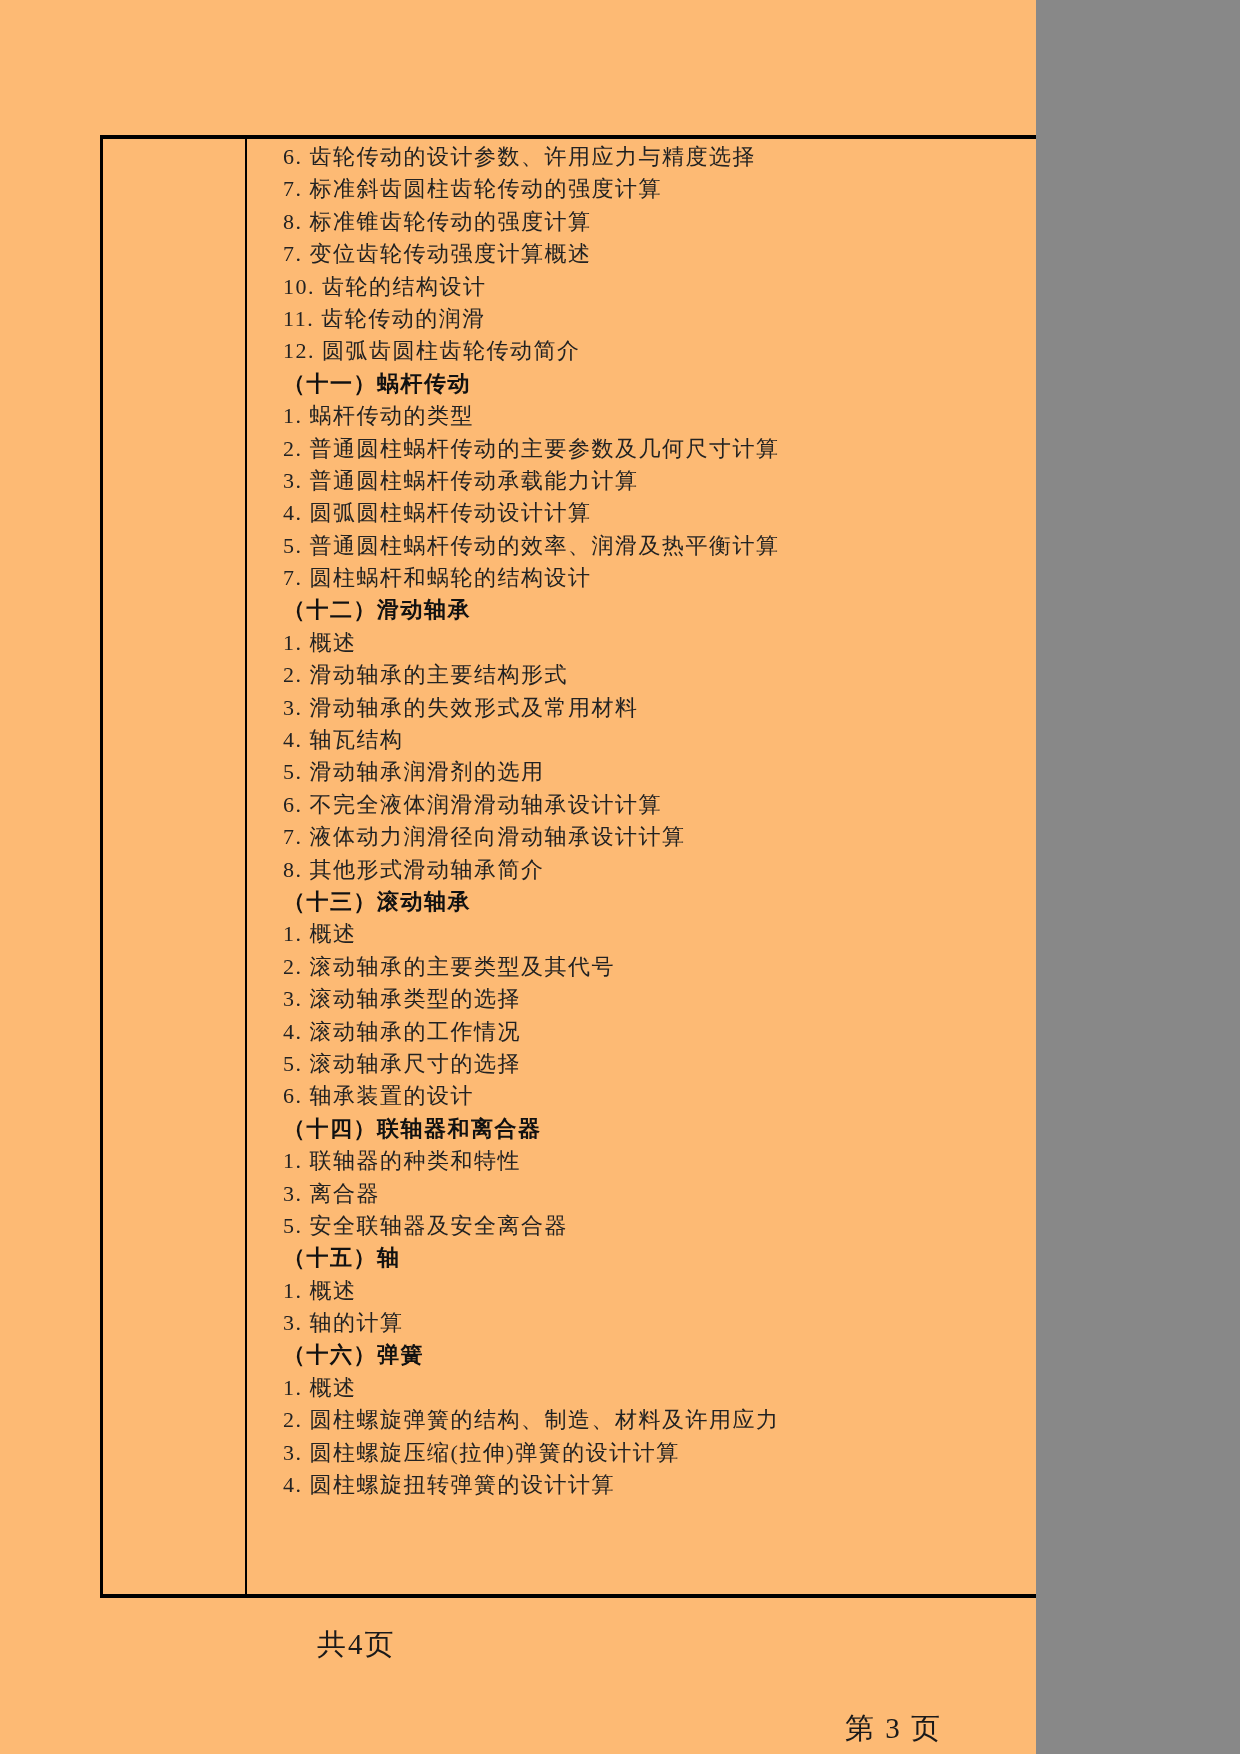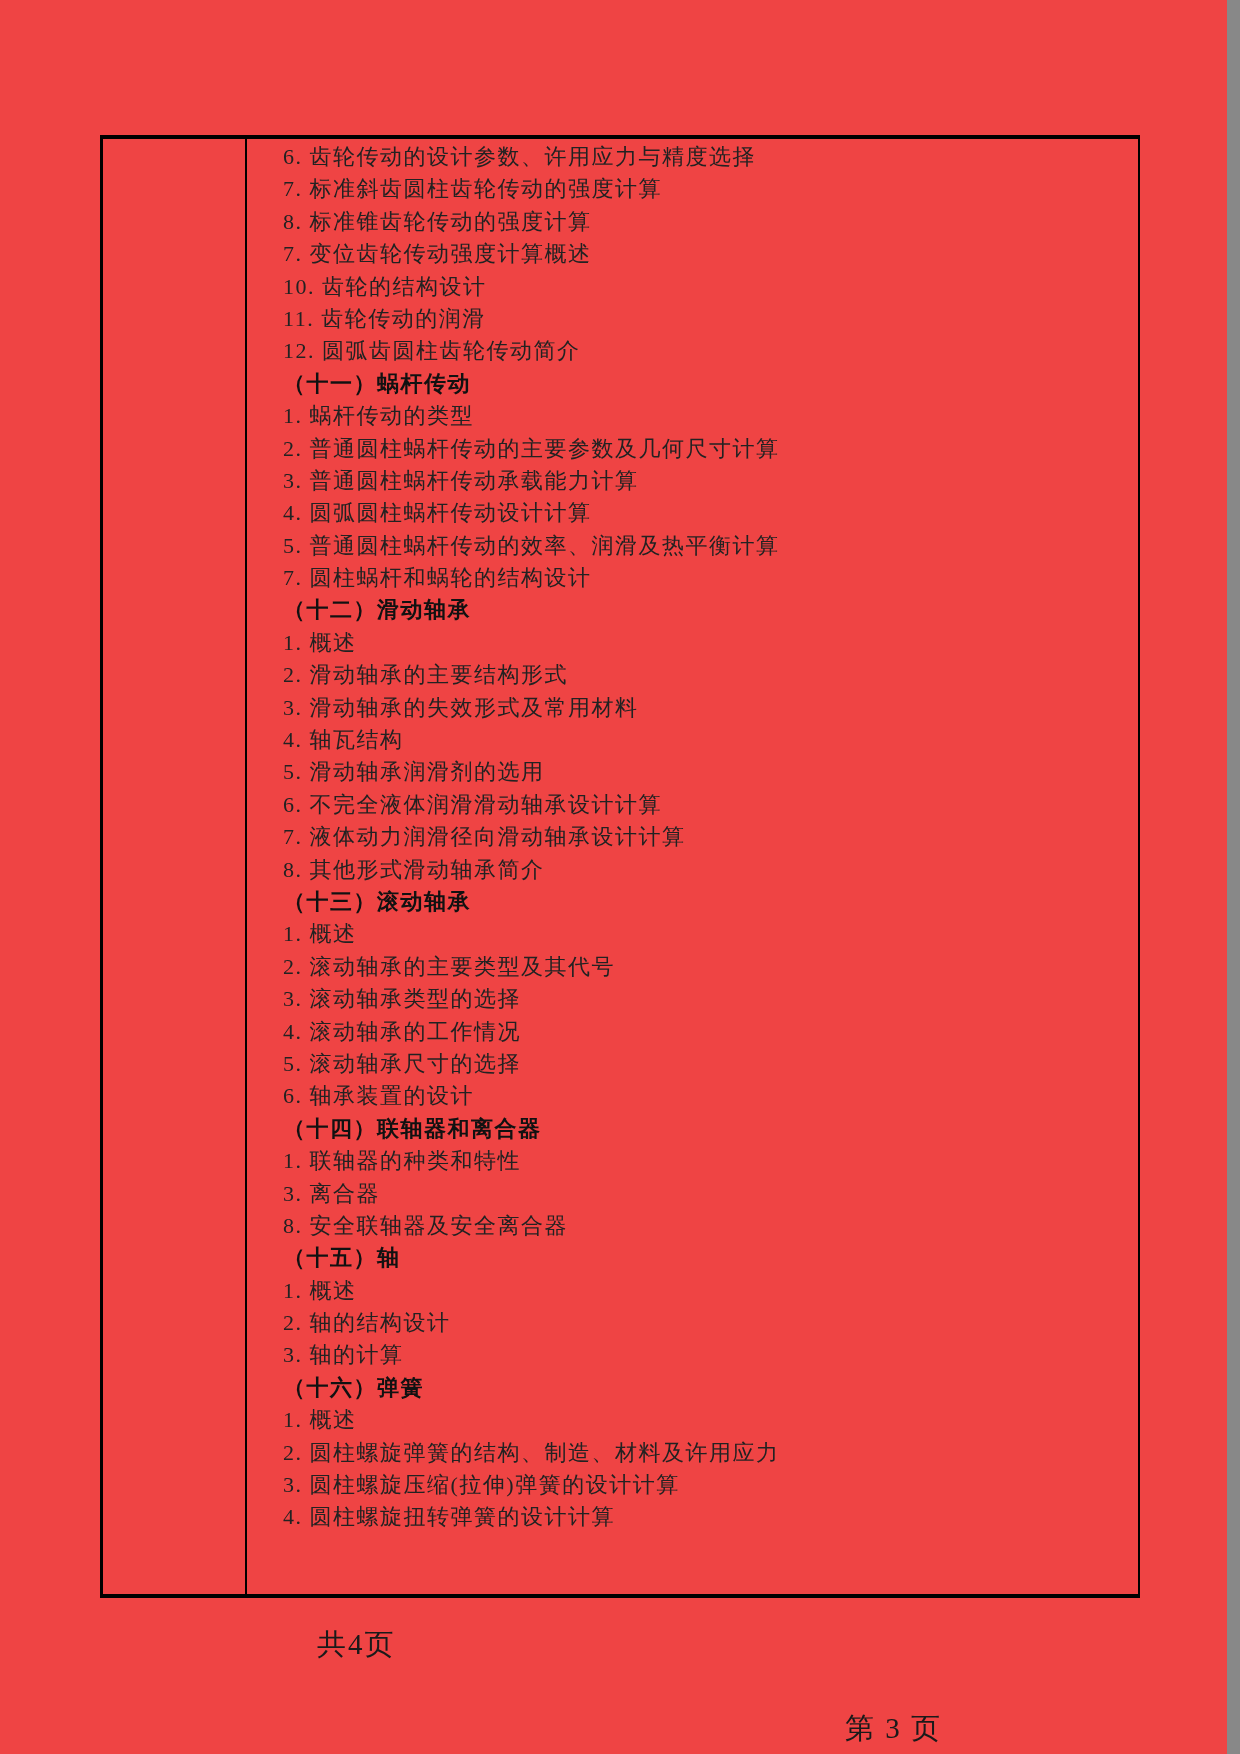--- a/index.html
+++ b/index.html
@@ -2,23 +2,23 @@
 <html><head>
 <meta charset="utf-8">
 <style>
   html, body {
     margin: 0;
     padding: 0;
     background: #888;
   }
   .page {
     position: relative;
-    width: 1227px;
+    width: 1036px;
     height: 1754px;
-    background: #ef4444;
+    background: #fdba74;
     font-family: "Liberation Serif", "DejaVu Serif", serif;
     color: #1c1c1c;
     overflow: hidden;
   }
   .sheet-table {
     position: absolute;
     left: 100px;
     top: 135px;
     width: 1040px;
     height: 1463px;
@@ -99,24 +99,23 @@
           <div class="line bold">（十三）滚动轴承</div>
           <div class="line">1. 概述</div>
           <div class="line">2. 滚动轴承的主要类型及其代号</div>
           <div class="line">3. 滚动轴承类型的选择</div>
           <div class="line">4. 滚动轴承的工作情况</div>
           <div class="line">5. 滚动轴承尺寸的选择</div>
           <div class="line">6. 轴承装置的设计</div>
           <div class="line bold">（十四）联轴器和离合器</div>
           <div class="line">1. 联轴器的种类和特性</div>
           <div class="line">3. 离合器</div>
-          <div class="line">8. 安全联轴器及安全离合器</div>
+          <div class="line">5. 安全联轴器及安全离合器</div>
           <div class="line bold">（十五）轴</div>
           <div class="line">1. 概述</div>
-          <div class="line">2. 轴的结构设计</div>
           <div class="line">3. 轴的计算</div>
           <div class="line bold">（十六）弹簧</div>
           <div class="line">1. 概述</div>
           <div class="line">2. 圆柱螺旋弹簧的结构、制造、材料及许用应力</div>
           <div class="line">3. 圆柱螺旋压缩(拉伸)弹簧的设计计算</div>
           <div class="line">4. 圆柱螺旋扭转弹簧的设计计算</div>
         </div>
     </div>
   </div>
 

